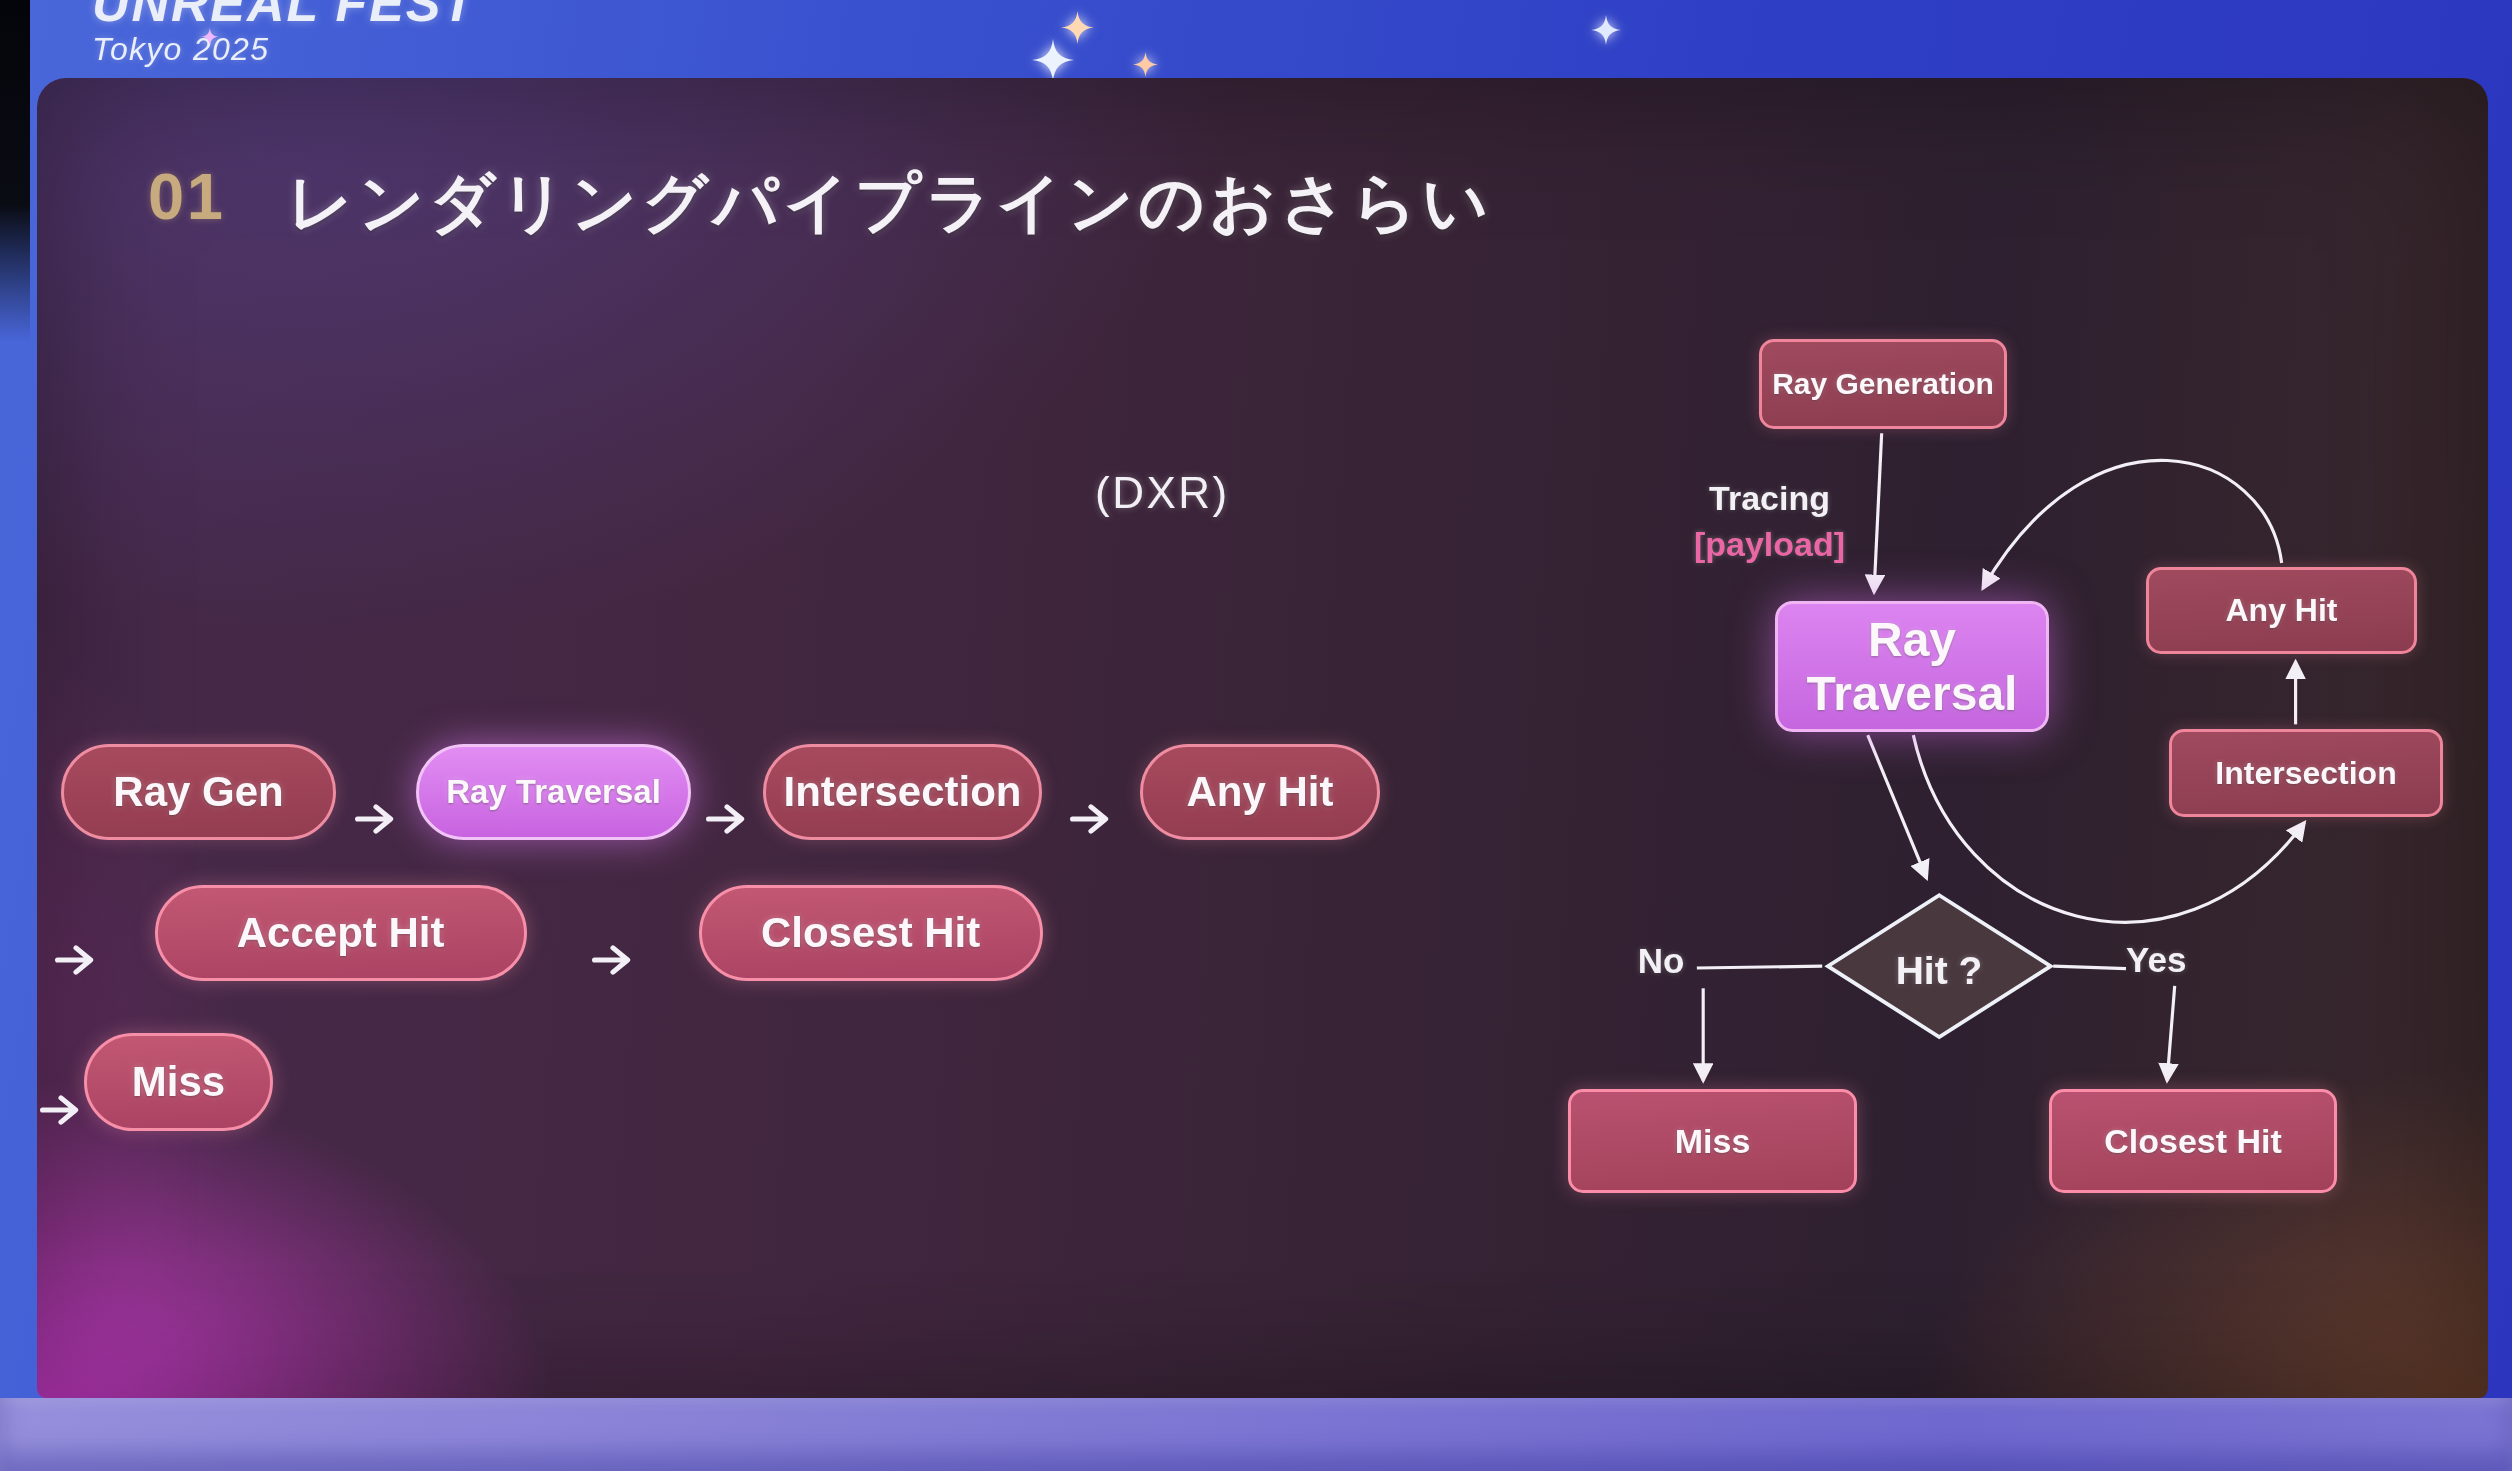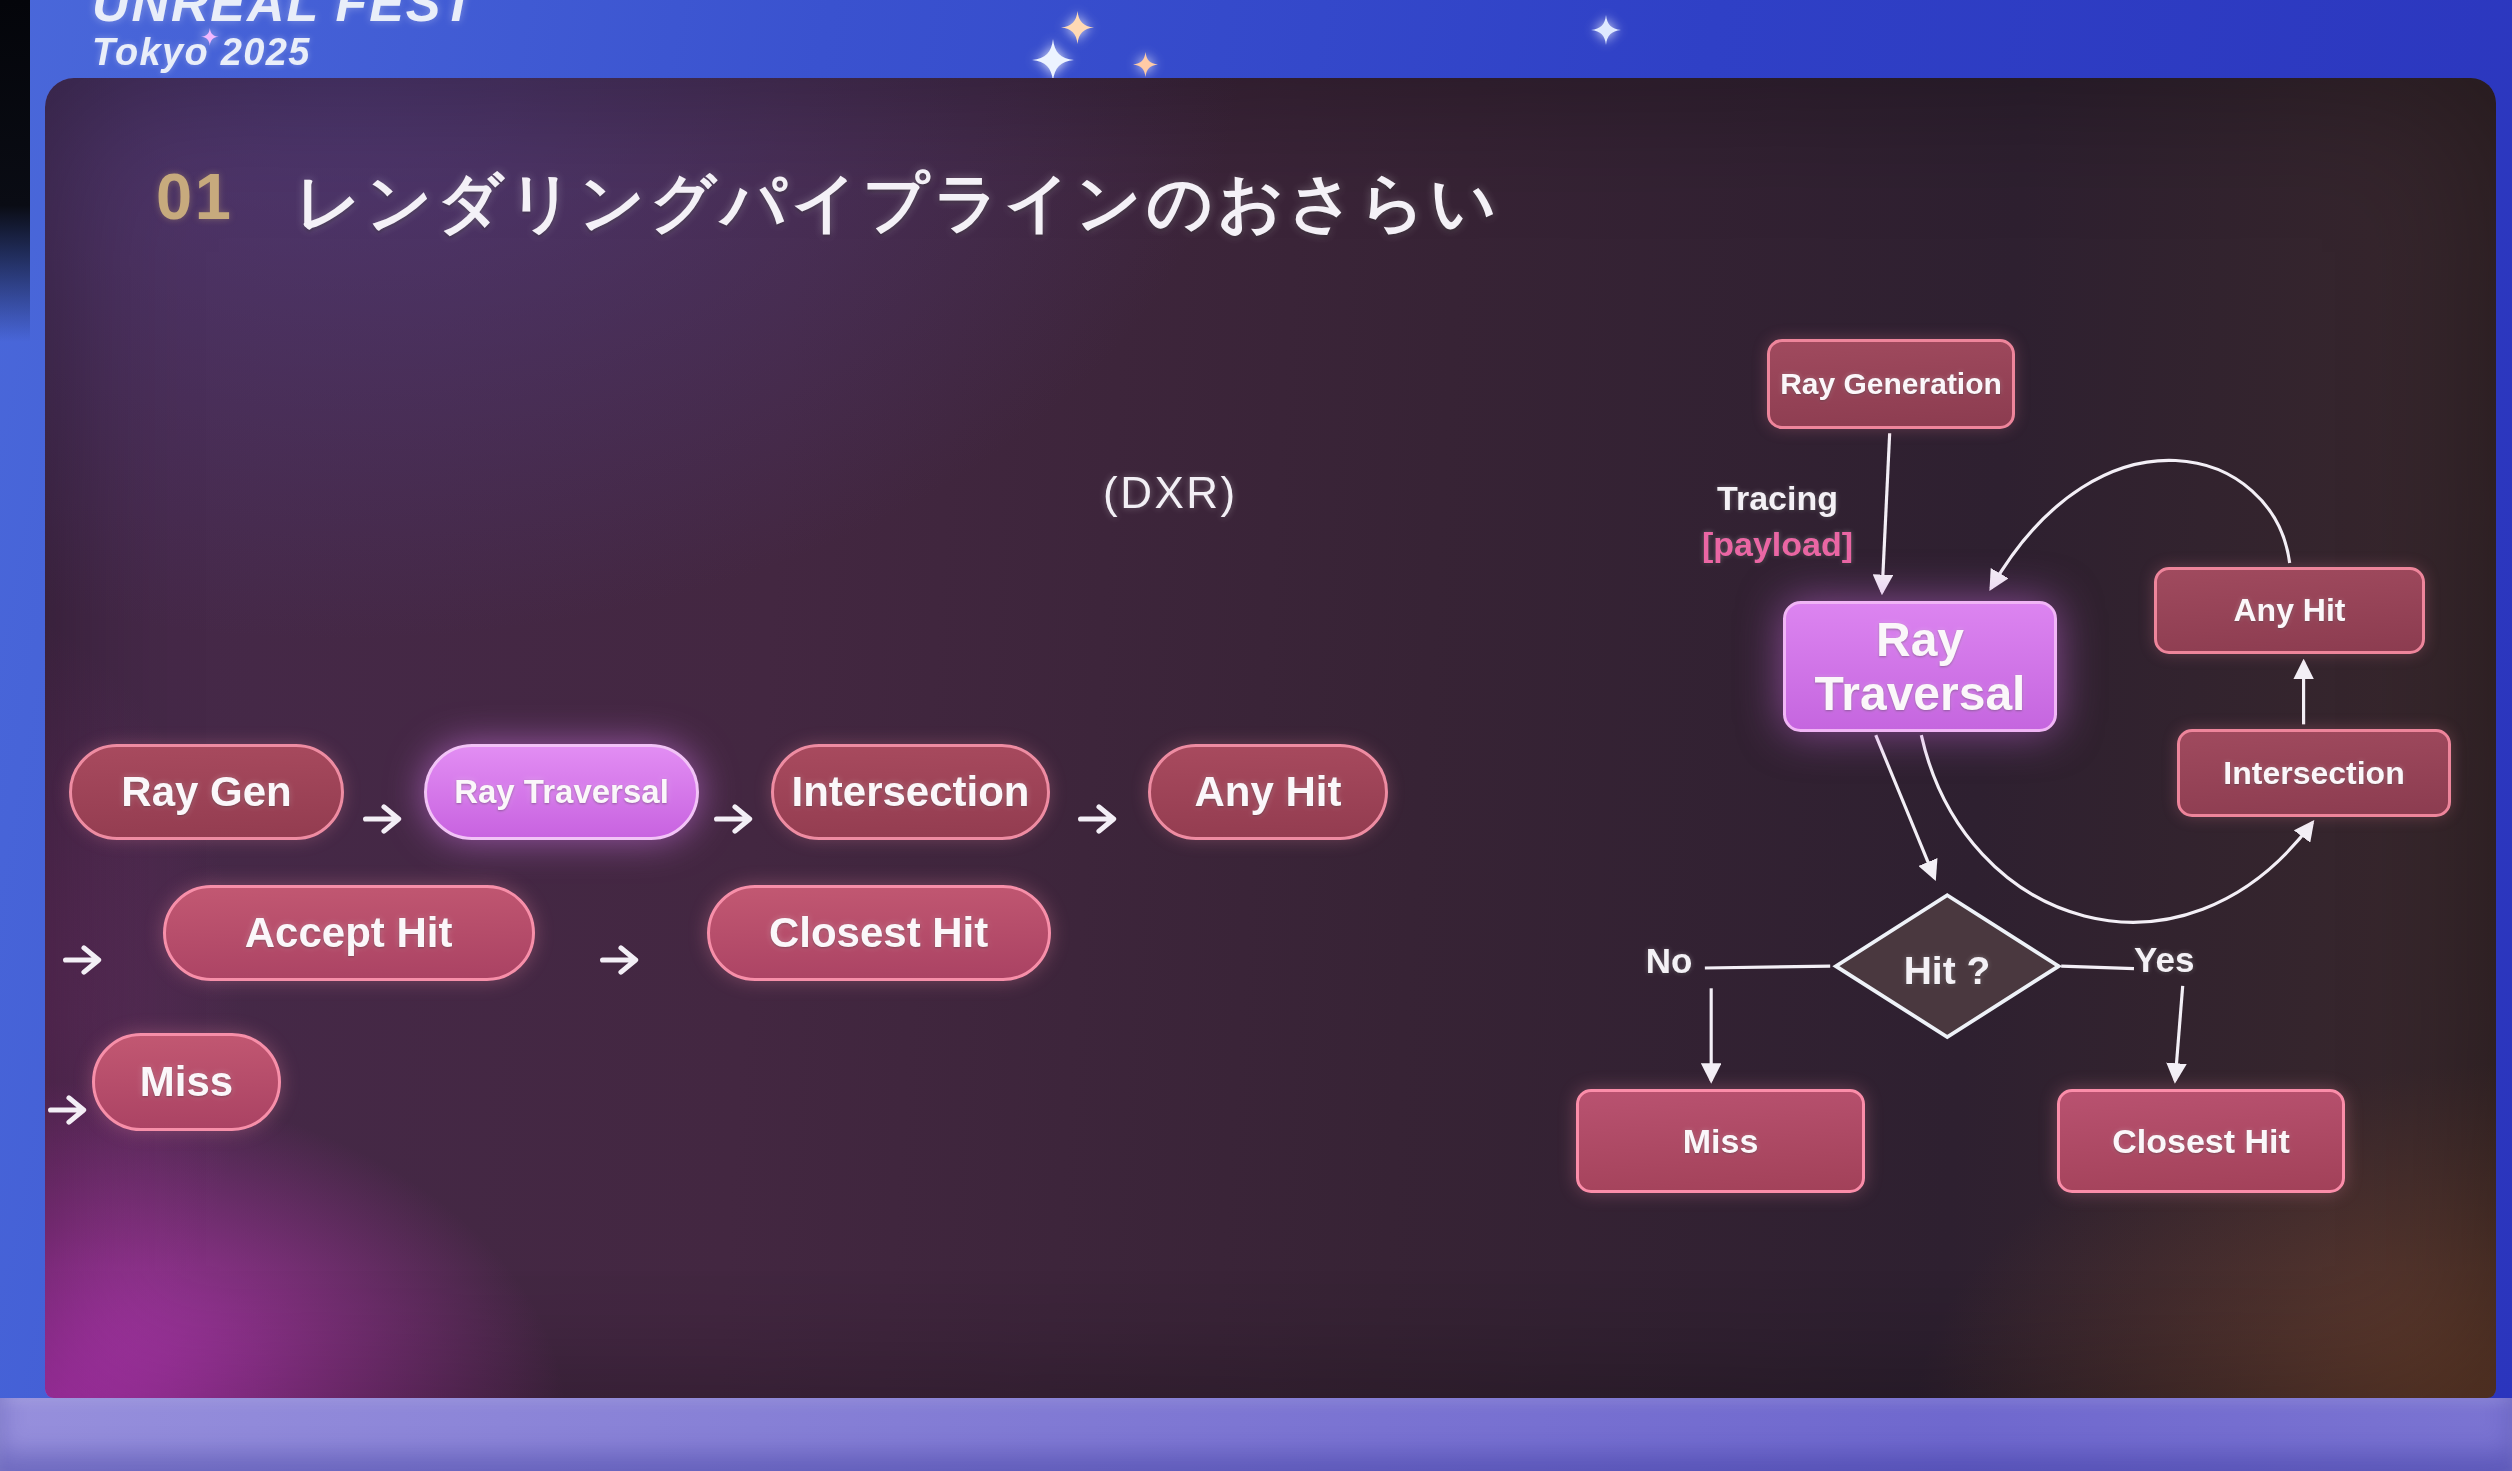--- a/index.html
+++ b/index.html
@@ -10,36 +10,35 @@
     -webkit-font-smoothing:antialiased;
   }
   .black-edge{
     position:absolute;left:0;top:0;width:30px;height:342px;
     background:linear-gradient(180deg,#04050a 0%,#0a0c14 60%,rgba(10,12,20,0) 100%);
   }
   
   .logo{position:absolute;left:92px;top:-24px;color:#e9eef9;font-style:italic;line-height:1.05;}
   .logo-title{font-size:52px;font-weight:bold;letter-spacing:1.9px;
     text-shadow:0 0 8.9px rgba(255,255,255,.35);}
-  .logo-sub{font-size:38px;font-weight:bold;letter-spacing:1.3px;margin-top:2.5px;
+  .logo-sub{font-size:32px;font-weight:normal;letter-spacing:1.3px;margin-top:2.5px;
     text-shadow:0 0 6.3px rgba(255,255,255,.3);}
   
   .star{position:absolute;filter:drop-shadow(0 0 5.7px rgba(255,255,255,.9));}
   
   .slide{
     position:absolute;left:37px;top:78px;width:2451px;height:1320px;
     border-radius:29px 25px 8.9px 8.9px;
     background:
       radial-gradient(791px 519px at 0% 102%, rgba(226,62,226,.88) 0%, rgba(208,58,200,.42) 38%, rgba(208,58,200,0) 66%),
       radial-gradient(481px 696px at -4% 72%, rgba(170,55,150,.35), rgba(170,55,150,0) 62%),
       radial-gradient(1456px 949px at 12% -2%, rgba(86,66,142,.62), rgba(86,66,142,0) 62%),
       radial-gradient(1013px 601px at 101% 102%, rgba(148,84,44,.55), rgba(148,84,44,0) 60%),
       linear-gradient(94deg,#46294a 0%,#432741 30%,#372335 56%,#2e2030 78%,#39282b 100%);
     box-shadow:inset 0 0 146px rgba(0,0,0,.38);
-    margin-left:8px;
   }
   
   .section-row{position:absolute;left:111px;top:81px;display:flex;align-items:flex-start;}
   .section-number{font-size:65px;font-weight:bold;color:#c7aa7d;letter-spacing:2.5px;
     margin-right:62px;text-shadow:0 0 7.6px rgba(200,170,120,.4);}
   .section-title{font-size:65px;font-weight:bold;color:#f4f1f7;letter-spacing:4.4px;
     text-shadow:0 0 10px rgba(255,255,255,.28),0 1.9px 3.2px rgba(0,0,0,.35);}
   
   .main-title{position:absolute;left:61px;top:405px;font-size:97px;font-weight:bold;
     letter-spacing:-1.9px;color:#f8f5fa;

